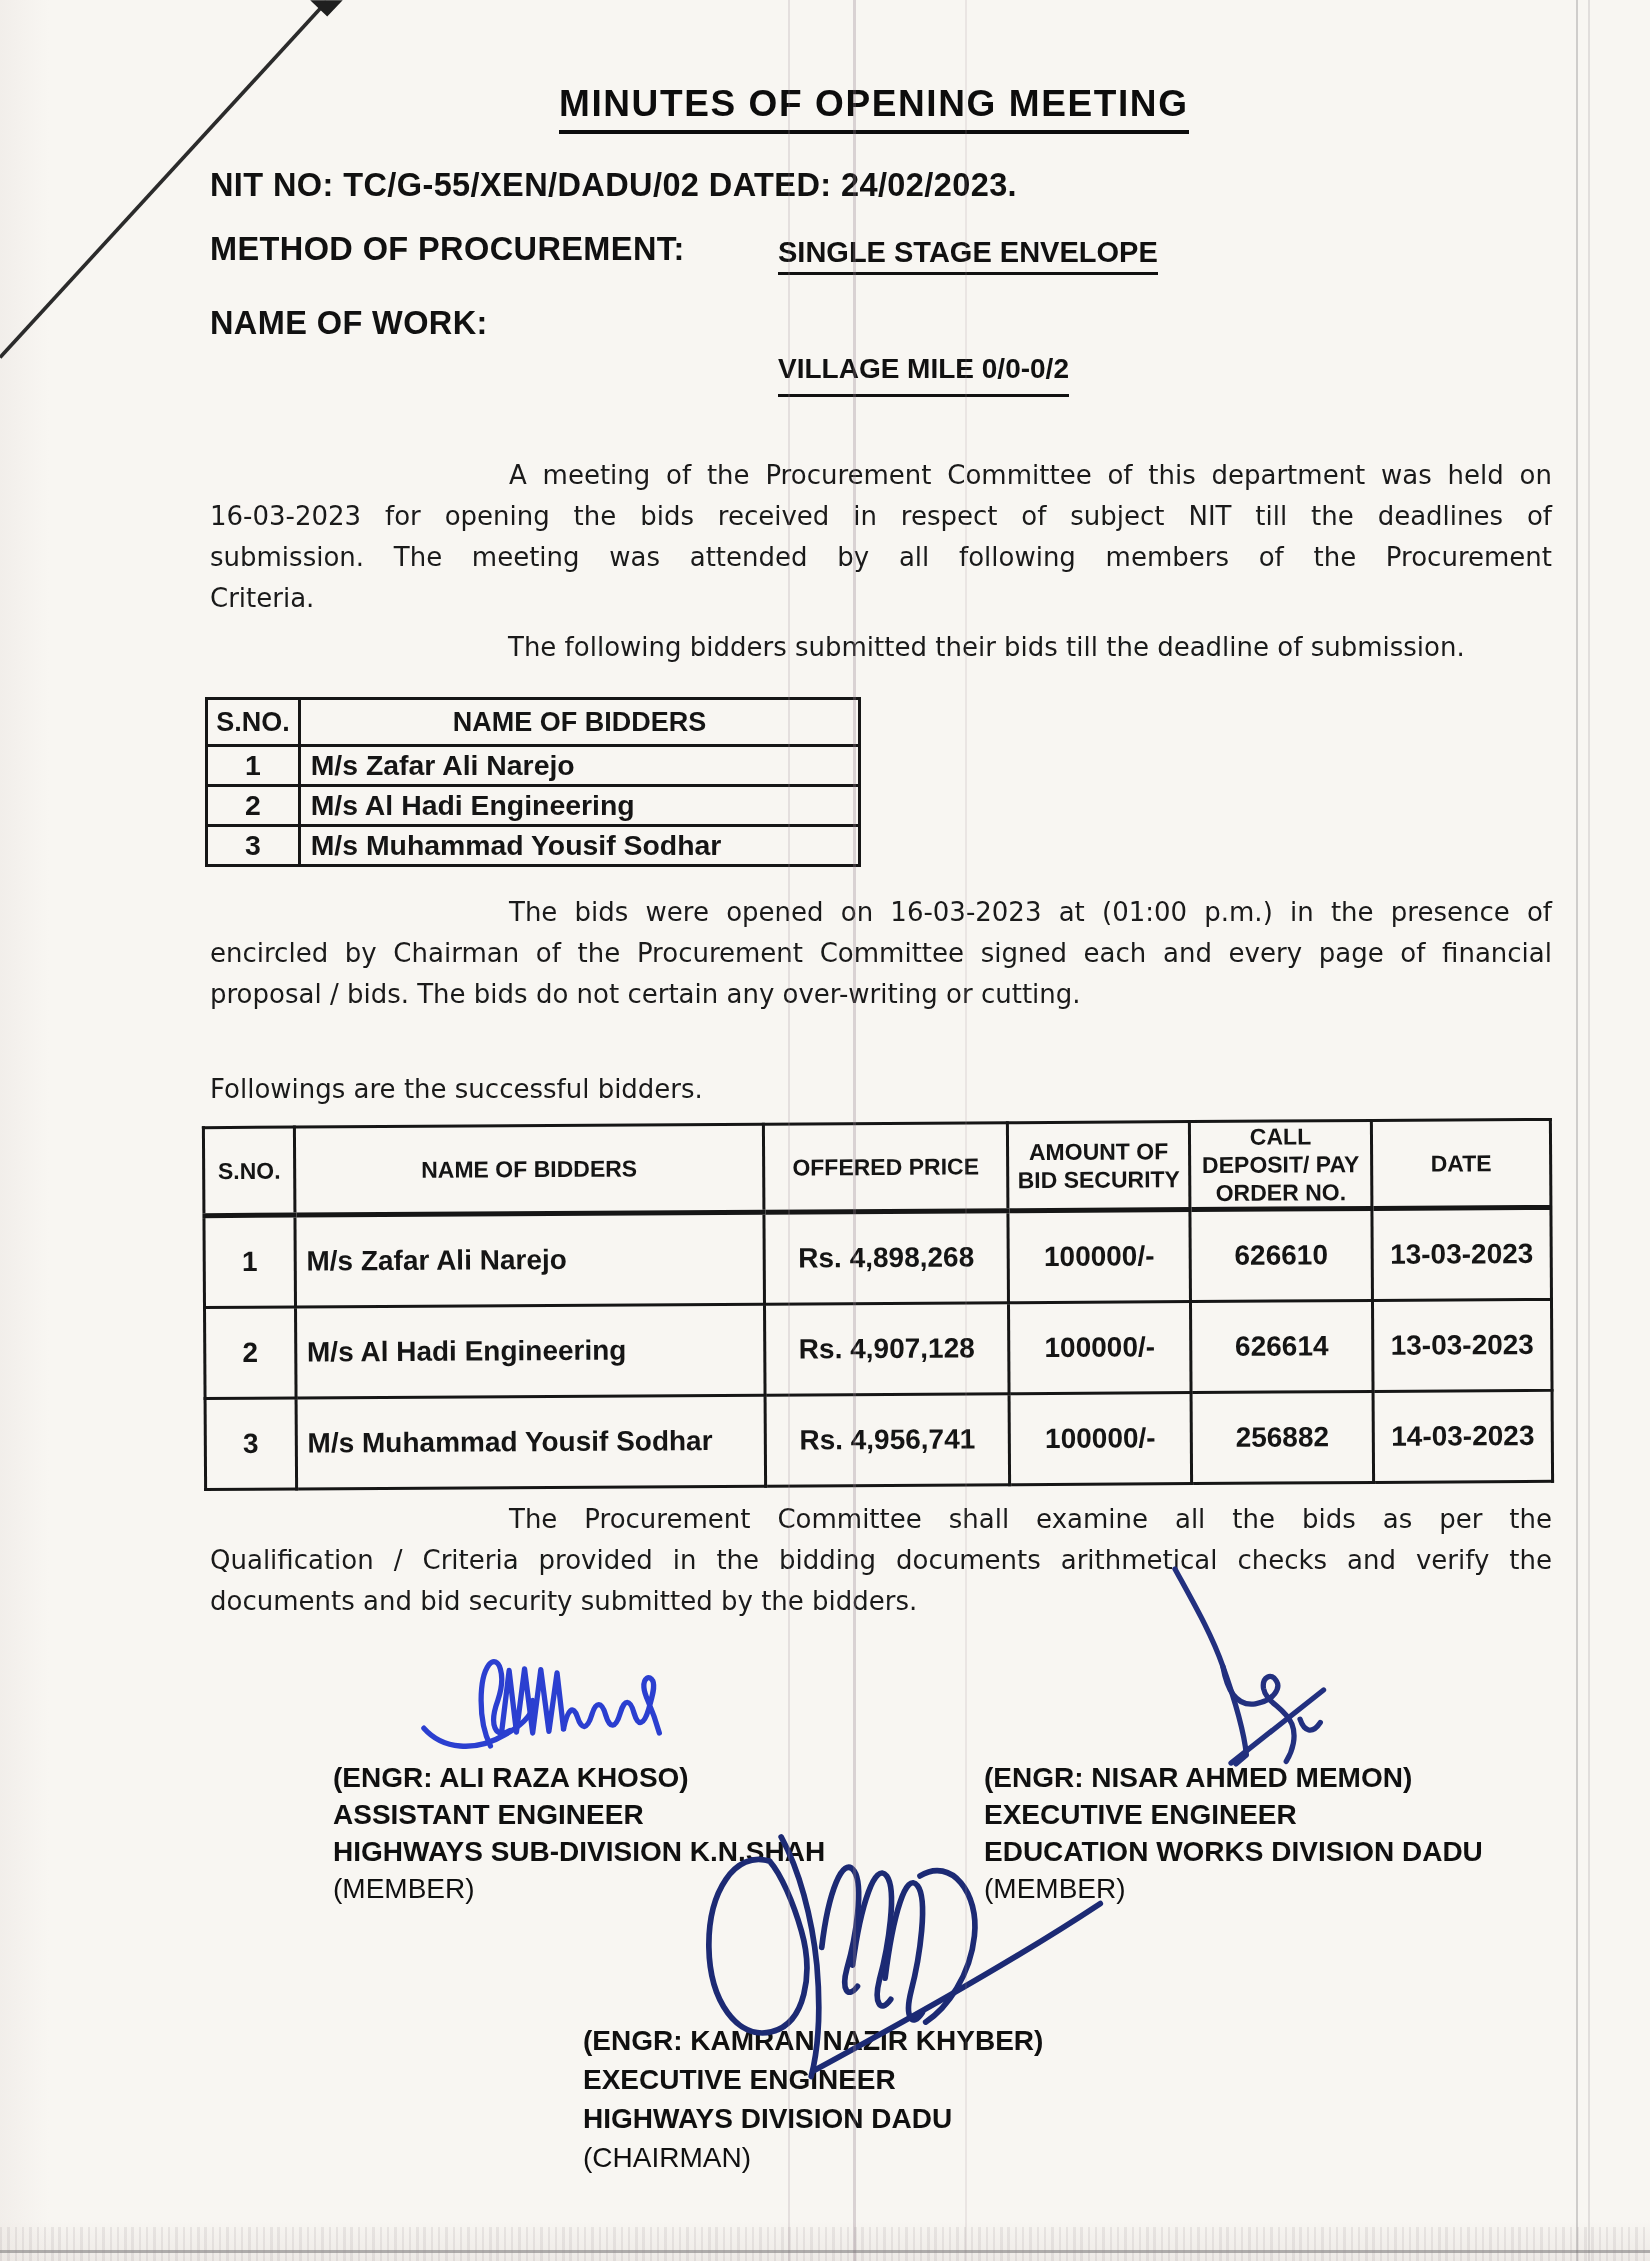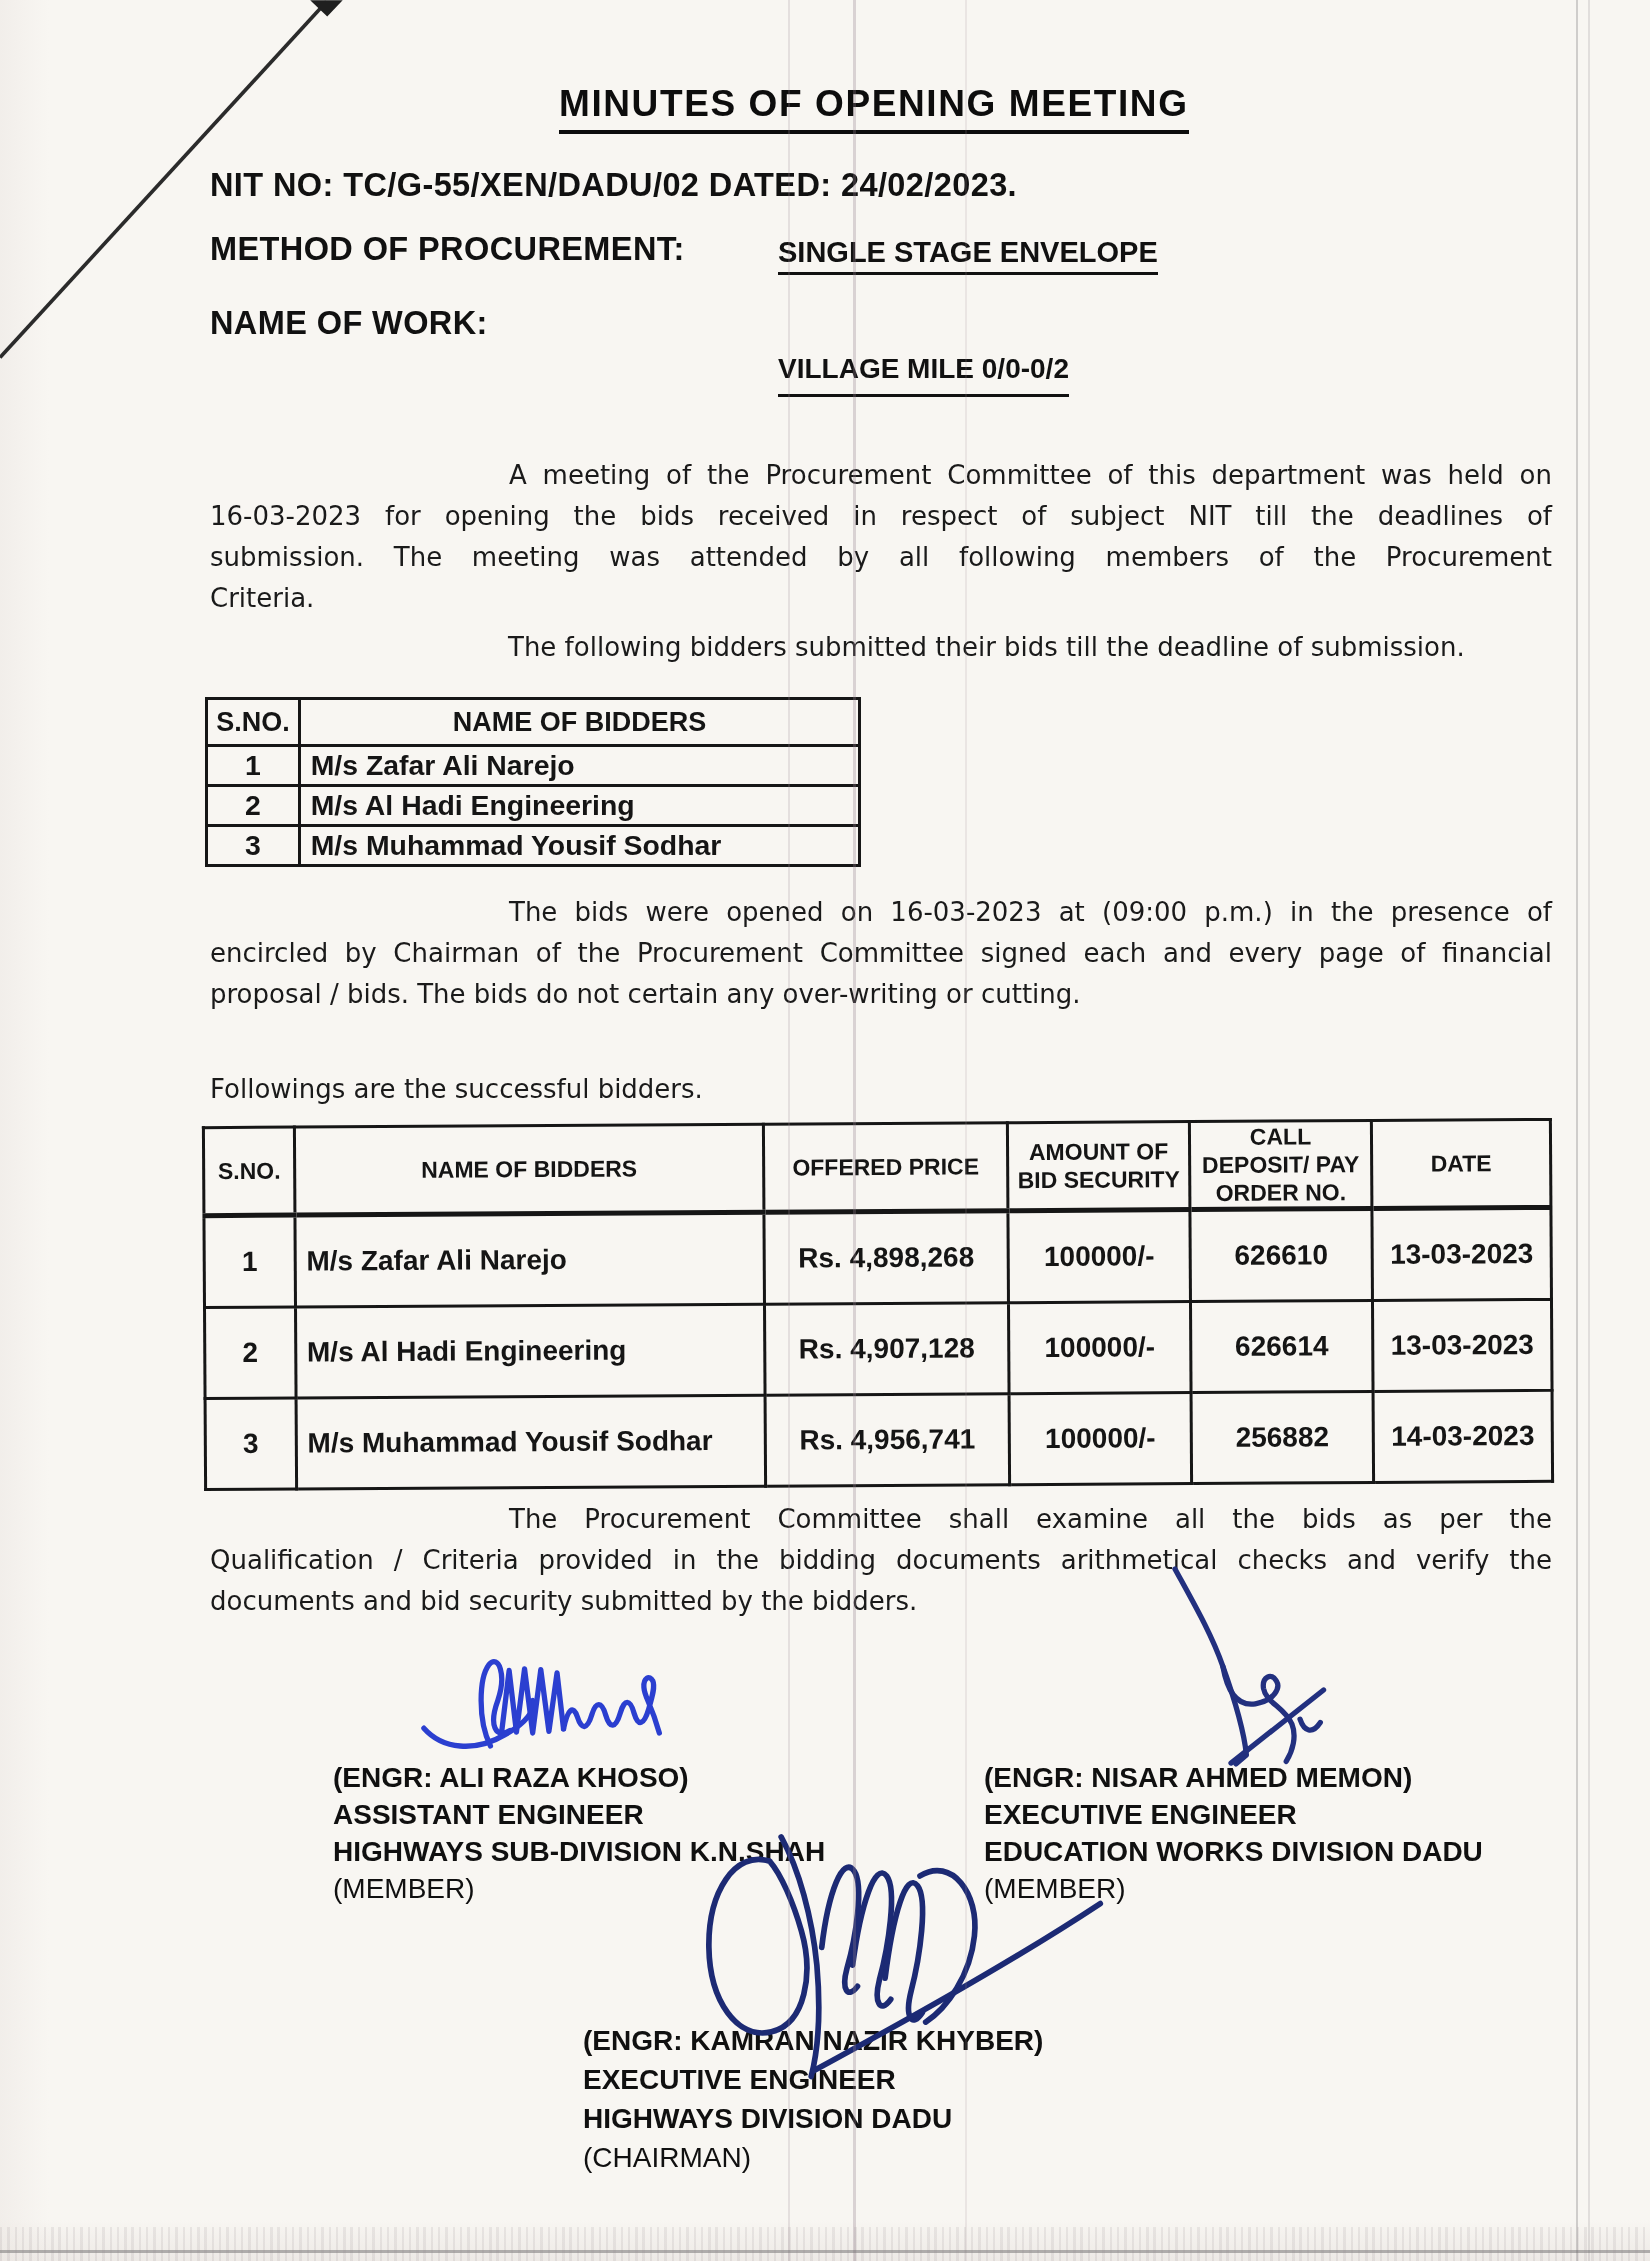--- a/index.html
+++ b/index.html
@@ -95,21 +95,21 @@
       <td class="name">M/s Al Hadi Engineering</td>
     </tr>
     <tr>
       <td class="sno">3</td>
       <td class="name">M/s Muhammad Yousif Sodhar</td>
     </tr>
   </tbody>
     </table>
 
   <div class="abs txt para" style="left:210px; top:892px;">
-    <div class="pline just firstline">The bids were opened on 16-03-2023 at (09:00 p.m.) in the presence of</div>
+    <div class="pline just firstline">The bids were opened on 16-03-2023 at (01:00 p.m.) in the presence of</div>
     <div class="pline just">encircled by Chairman of the Procurement Committee signed each and every page of financial</div>
     <div class="pline">proposal / bids. The bids do not certain any over-writing or cutting.</div>
   </div>
 
   <div class="abs txt para pline" style="left:210px; top:1069px; width:731px;">Followings are the successful bidders.</div>
 
   <table class="abs txt t2">
     <colgroup>
       <col style="width:91px">
         <col style="width:469px">

